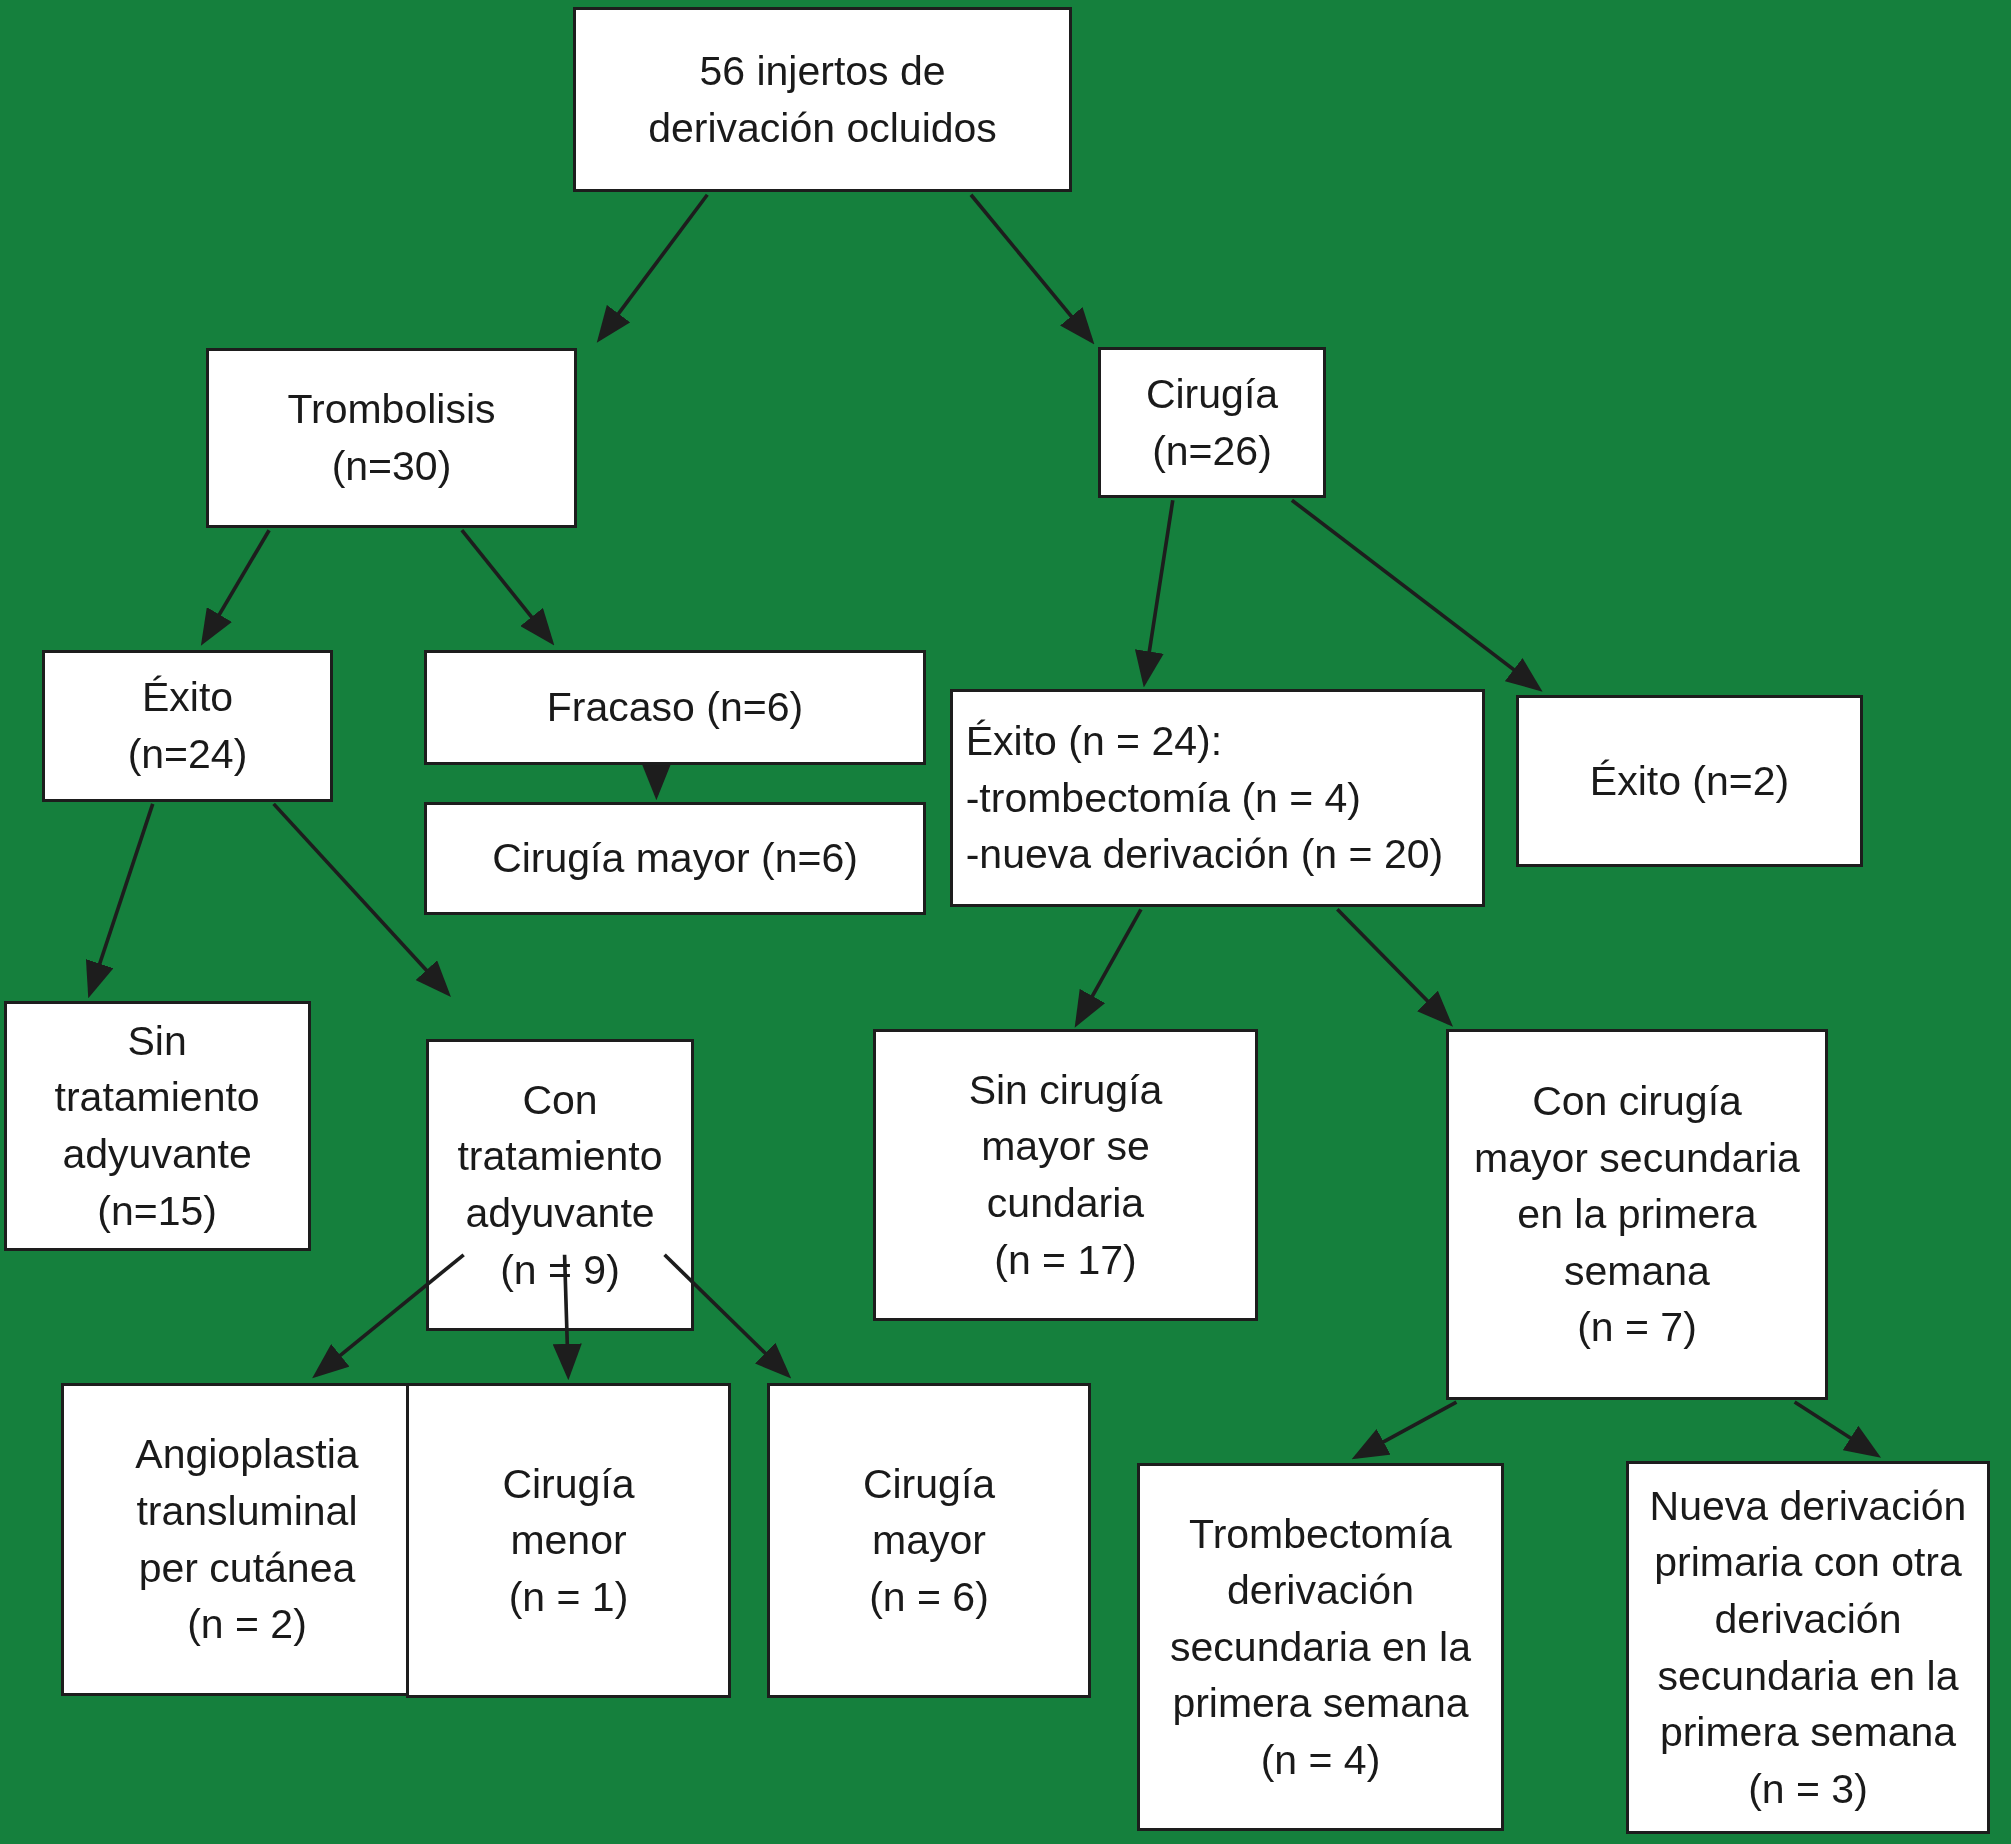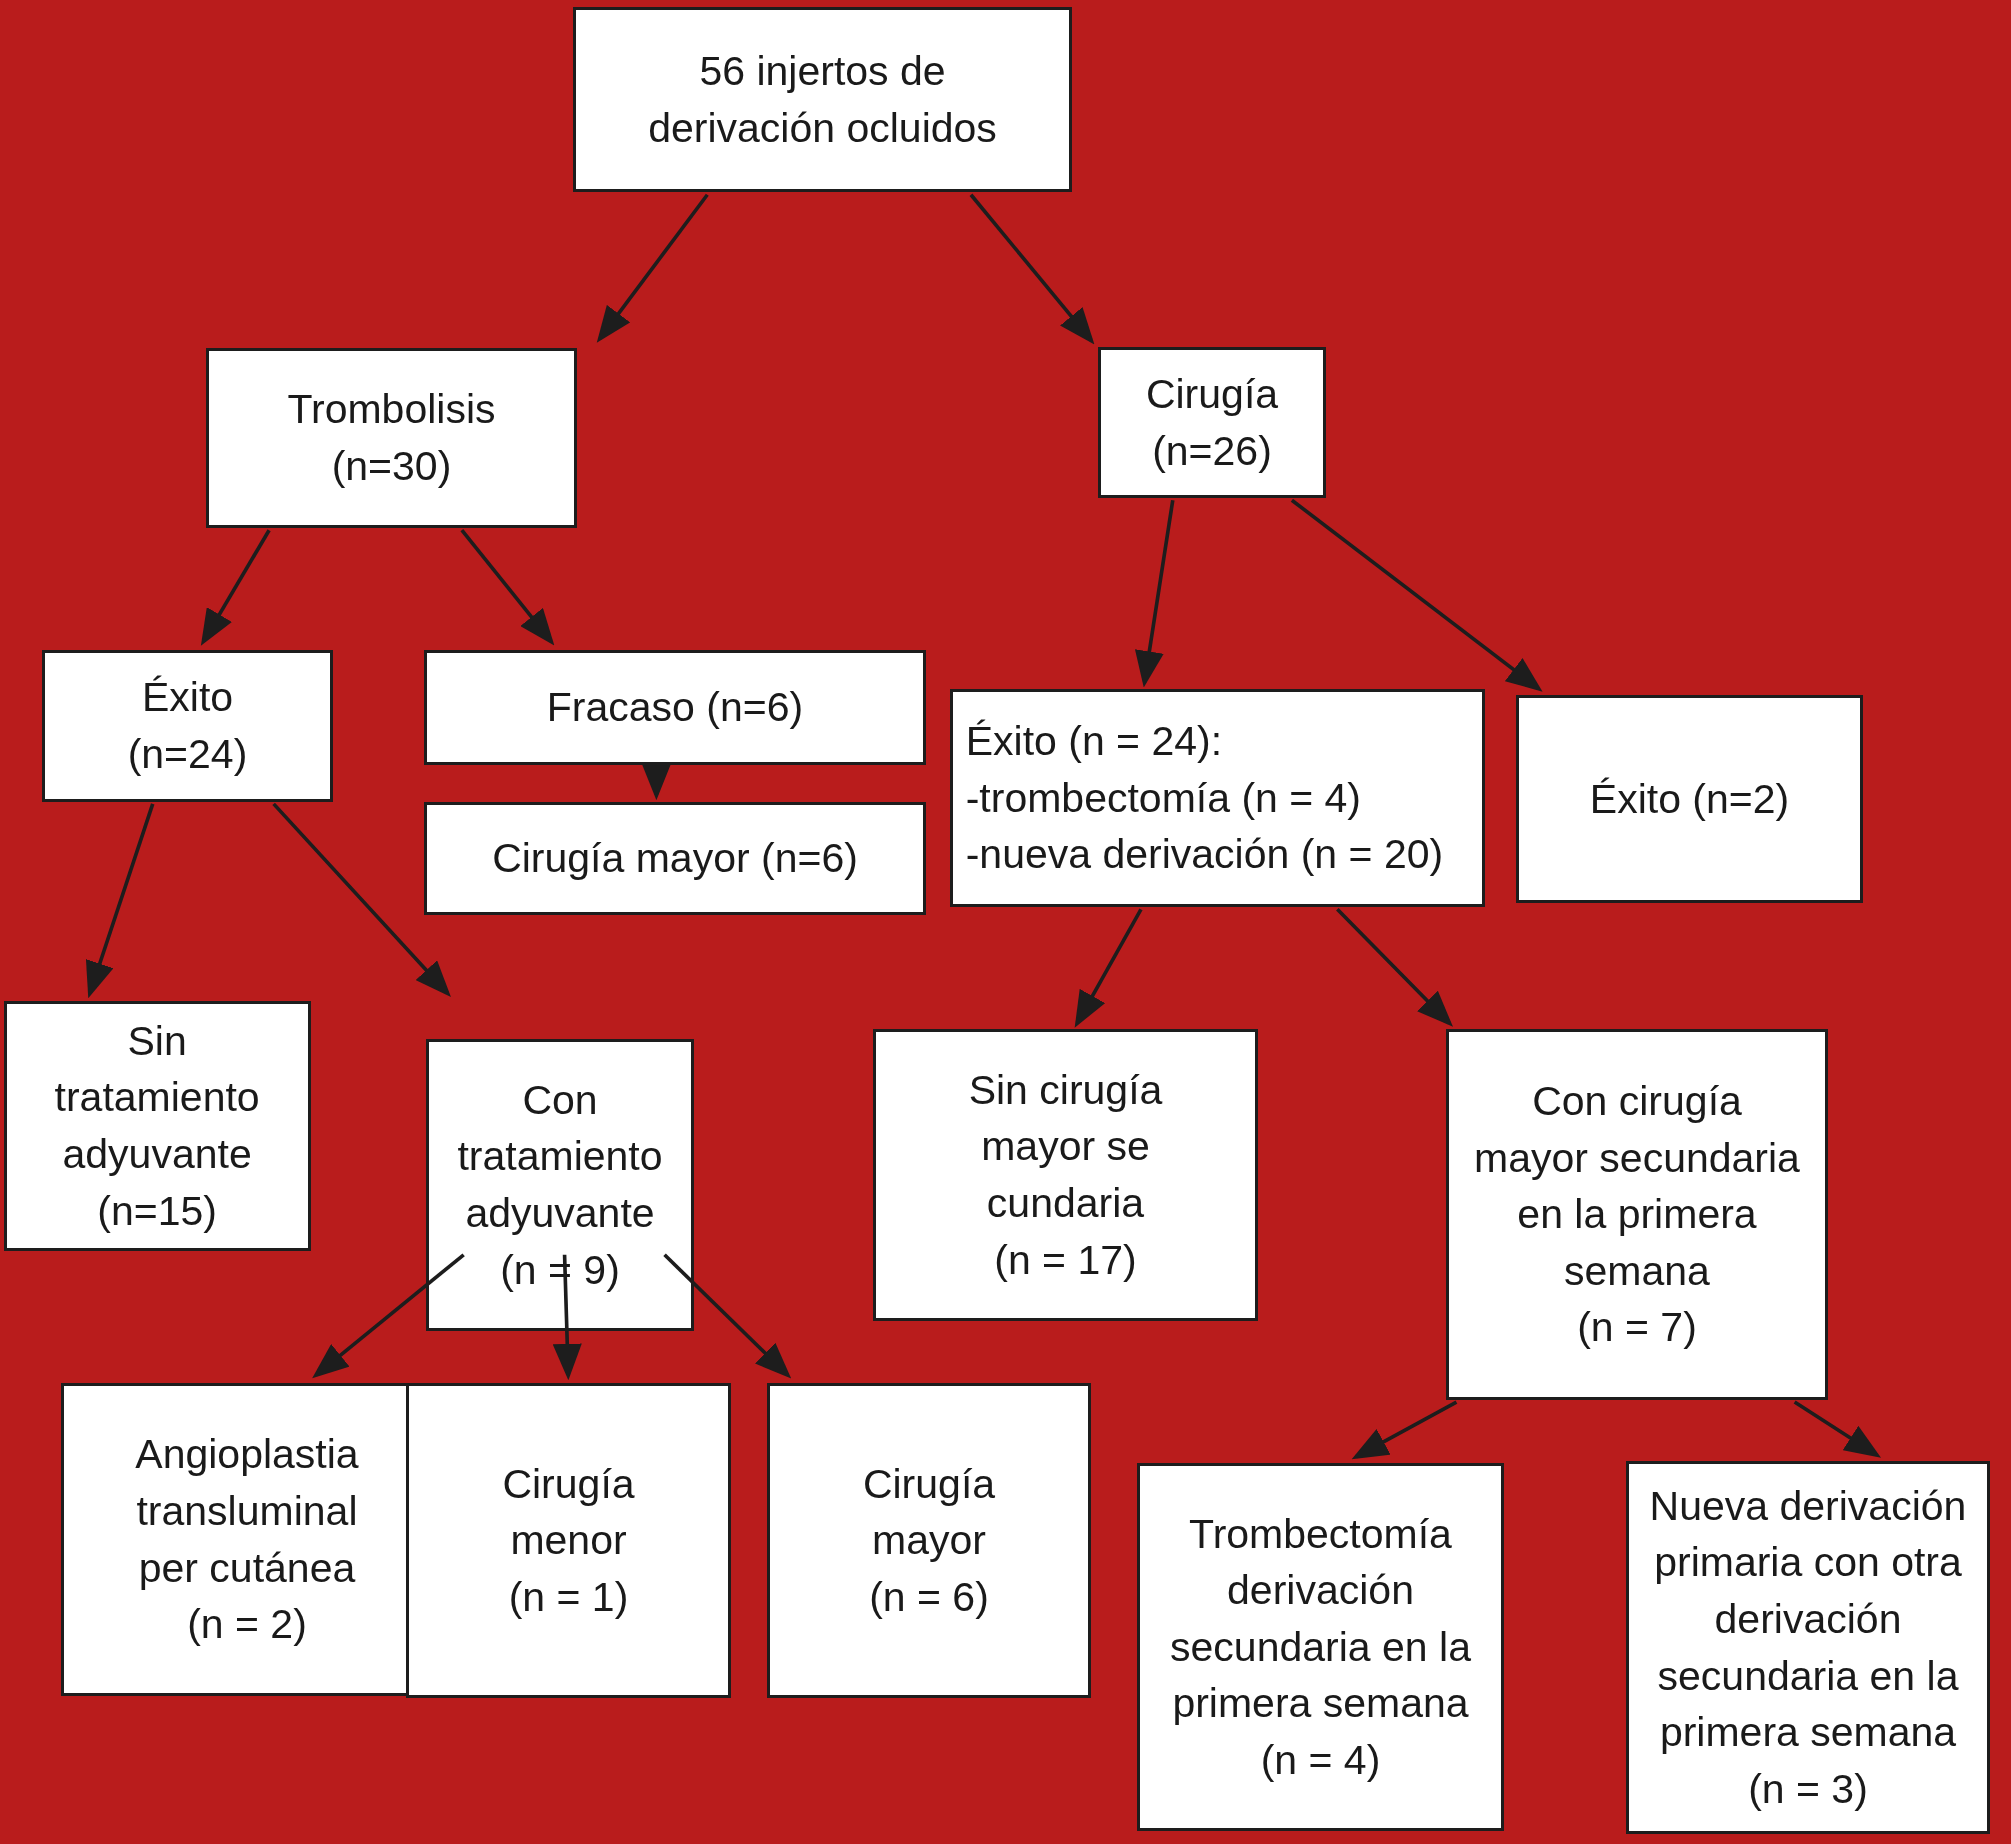--- a/index.html
+++ b/index.html
@@ -4,21 +4,21 @@
 <style>
   html, body {
     margin: 0;
     padding: 0;
     background: #ffffff;
   }
   .stage {
     position: relative;
     width: 2011px;
     height: 1845px;
-    background: #b91c1c;
+    background: #15803d;
     font-family: "Liberation Sans", sans-serif;
     color: #1a1a1a;
     overflow: hidden;
   }
   .edges-layer {
     position: absolute;
     left: 0;
     top: 0;
     width: 2011px;
     height: 1845px;
@@ -78,21 +78,21 @@
         <div class="node-line">Fracaso (n=6)</div>
       </div>
       <div class="node" style="left: 424px; top: 802px; width: 502px; height: 113px;">
         <div class="node-line">Cirugía mayor (n=6)</div>
       </div>
       <div class="node align-left" style="left: 950px; top: 689px; width: 535px; height: 218px;">
         <div class="node-line">Éxito (n = 24):</div>
         <div class="node-line">-trombectomía (n = 4)</div>
         <div class="node-line">-nueva derivación (n = 20)</div>
       </div>
-      <div class="node" style="left: 1516px; top: 695px; width: 347px; height: 208px;">
+      <div class="node" style="left: 1516px; top: 695px; width: 347px; height: 172px;">
         <div class="node-line">Éxito (n=2)</div>
       </div>
       <div class="node" style="left: 3.6px; top: 1001px; width: 307px; height: 250px;">
         <div class="node-line">Sin</div>
         <div class="node-line">tratamiento</div>
         <div class="node-line">adyuvante</div>
         <div class="node-line">(n=15)</div>
       </div>
       <div class="node" style="left: 426px; top: 1039px; width: 268px; height: 292px; align-items: center;">
         <div class="node-line">Con</div>

